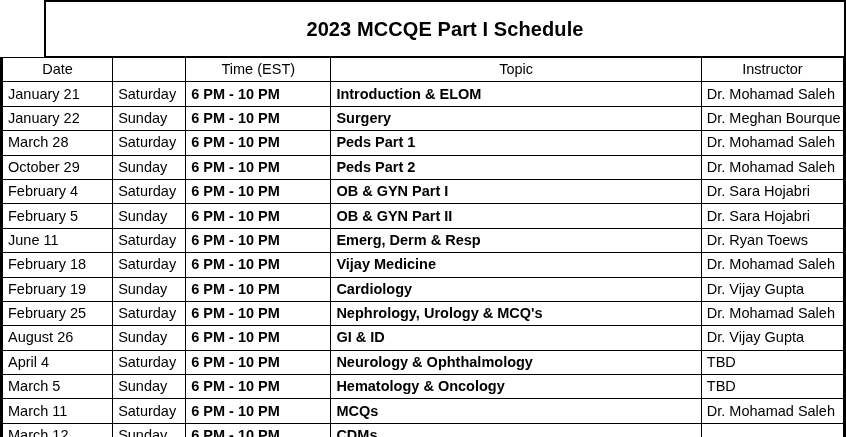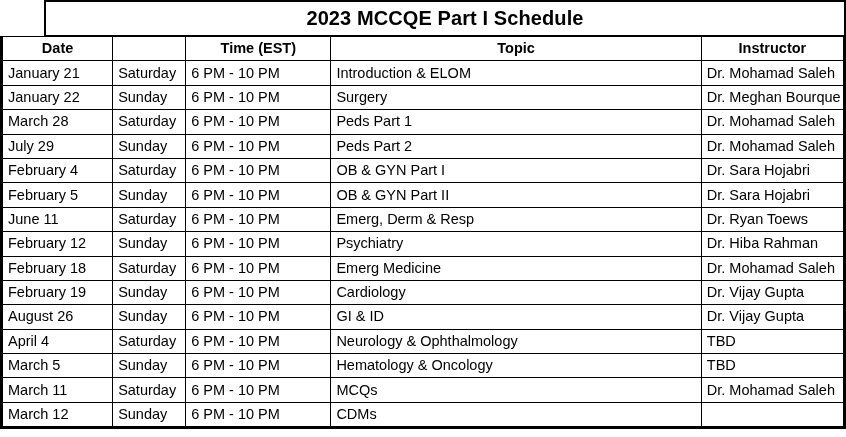--- a/index.html
+++ b/index.html
@@ -14,21 +14,21 @@
     color: #000000;
     overflow: hidden;
   }
   .page {
     width: 846px;
     height: 437px;
     box-sizing: border-box;
     position: relative;
   }
   .title-bar {
-    height: 36px;
+    height: 57px;
     display: flex;
     align-items: center;
     justify-content: center;
     border: 2px solid #000000;
     border-bottom: 1px solid #000000;
     box-sizing: border-box;
     margin-left: 44px;
   }
   .title-text {
     font-size: 20px;
@@ -46,30 +46,30 @@
     font-size: 14.5px;
     padding: 2px 5px 3px 5px;
     box-sizing: border-box;
     height: 24.4px;
     line-height: 18px;
     vertical-align: middle;
     white-space: nowrap;
     overflow: hidden;
   }
   table.schedule th {
-    font-weight: bold;
+    font-weight: normal;
     text-align: center;
   }
   table.schedule td {
     text-align: left;
   }
   th.col-date, td.col-date { width: 110px; }
   th.col-day,  td.col-day  { width: 73px; }
-  th.col-time, td.col-time { width: 145px; }
-  th.col-topic,td.col-topic{ width: 372px; }
+  th.col-time, td.col-time { width: 145px; font-weight: bold; }
+  th.col-topic,td.col-topic{ width: 372px; font-weight: bold; }
   th.col-instructor, td.col-instructor { width: 142px; }
 
   
   .frame {
     border-left: 2px solid #000000;
     border-right: 2px solid #000000;
     border-bottom: 2px solid #000000;
     box-sizing: border-box;
     width: 846px;
   }
@@ -112,21 +112,21 @@
             <td class="col-instructor">Dr. Meghan Bourque</td>
           </tr>
           <tr>
             <td class="col-date">March 28</td>
             <td class="col-day">Saturday</td>
             <td class="col-time">6 PM - 10 PM</td>
             <td class="col-topic">Peds Part 1</td>
             <td class="col-instructor">Dr. Mohamad Saleh</td>
           </tr>
           <tr>
-            <td class="col-date">July 29</td>
+            <td class="col-date">October 29</td>
             <td class="col-day">Sunday</td>
             <td class="col-time">6 PM - 10 PM</td>
             <td class="col-topic">Peds Part 2</td>
             <td class="col-instructor">Dr. Mohamad Saleh</td>
           </tr>
           <tr>
             <td class="col-date">February 4</td>
             <td class="col-day">Saturday</td>
             <td class="col-time">6 PM - 10 PM</td>
             <td class="col-topic">OB &amp; GYN Part I</td>
@@ -140,39 +140,39 @@
             <td class="col-instructor">Dr. Sara Hojabri</td>
           </tr>
           <tr>
             <td class="col-date">June 11</td>
             <td class="col-day">Saturday</td>
             <td class="col-time">6 PM - 10 PM</td>
             <td class="col-topic">Emerg, Derm &amp; Resp</td>
             <td class="col-instructor">Dr. Ryan Toews</td>
           </tr>
           <tr>
-            <td class="col-date">February 12</td>
-            <td class="col-day">Sunday</td>
-            <td class="col-time">6 PM - 10 PM</td>
-            <td class="col-topic">Psychiatry</td>
-            <td class="col-instructor">Dr. Hiba Rahman</td>
-          </tr>
-          <tr>
             <td class="col-date">February 18</td>
             <td class="col-day">Saturday</td>
             <td class="col-time">6 PM - 10 PM</td>
-            <td class="col-topic">Emerg Medicine</td>
+            <td class="col-topic">Vijay Medicine</td>
             <td class="col-instructor">Dr. Mohamad Saleh</td>
           </tr>
           <tr>
             <td class="col-date">February 19</td>
             <td class="col-day">Sunday</td>
             <td class="col-time">6 PM - 10 PM</td>
             <td class="col-topic">Cardiology</td>
             <td class="col-instructor">Dr. Vijay Gupta</td>
+          </tr>
+          <tr>
+            <td class="col-date">February 25</td>
+            <td class="col-day">Saturday</td>
+            <td class="col-time">6 PM - 10 PM</td>
+            <td class="col-topic">Nephrology, Urology &amp; MCQ's</td>
+            <td class="col-instructor">Dr. Mohamad Saleh</td>
           </tr>
           <tr>
             <td class="col-date">August 26</td>
             <td class="col-day">Sunday</td>
             <td class="col-time">6 PM - 10 PM</td>
             <td class="col-topic">GI &amp; ID</td>
             <td class="col-instructor">Dr. Vijay Gupta</td>
           </tr>
           <tr>
             <td class="col-date">April 4</td>

